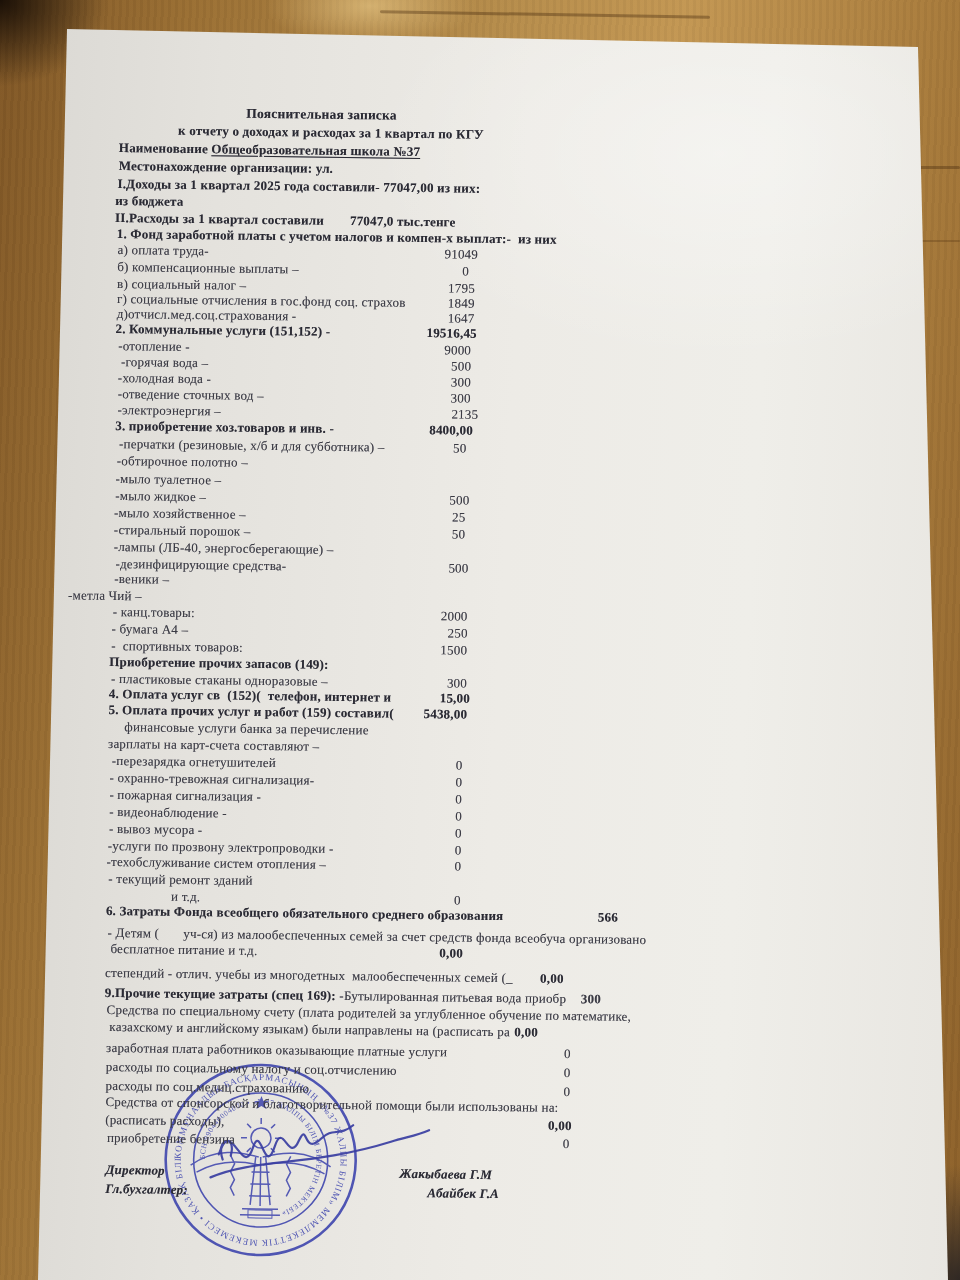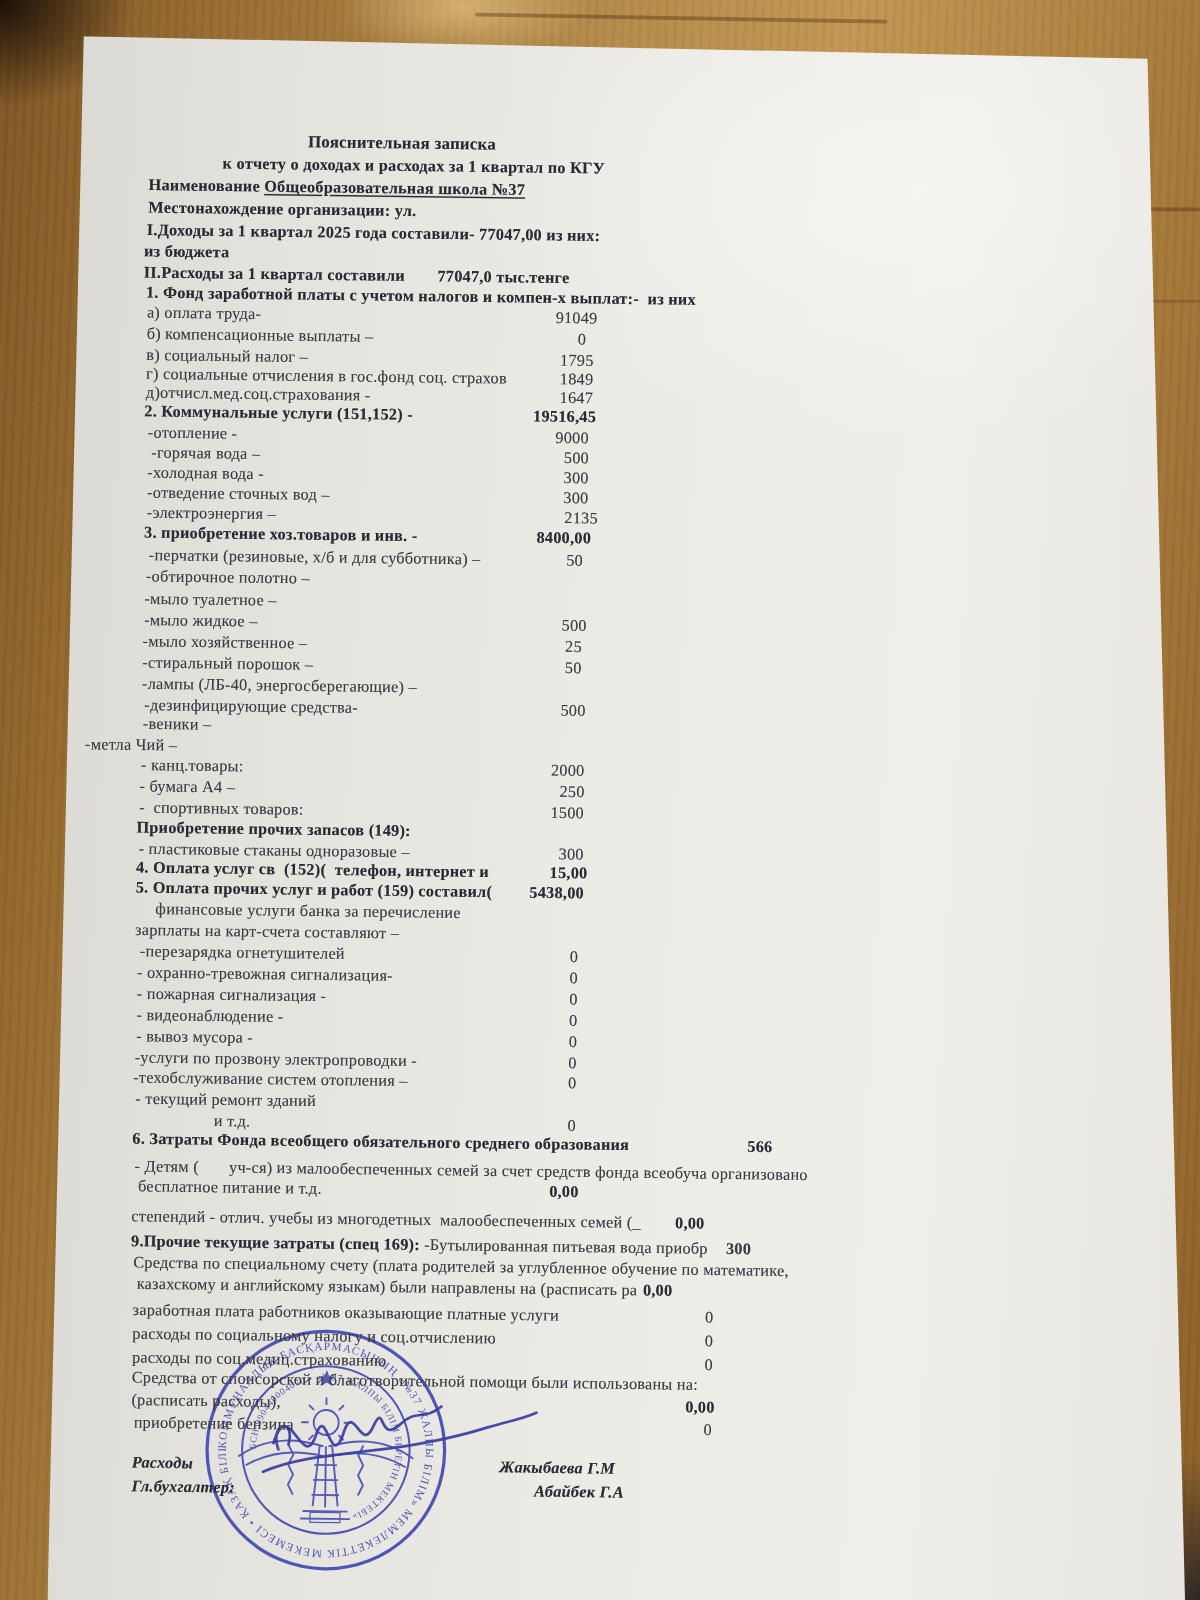--- a/index.html
+++ b/index.html
@@ -137,16 +137,16 @@
       <div class="line" style="top: 965px;"><span style="margin-left: 110px;">степендий - отлич. учебы из многодетных  малообеспеченных семей (_</span><span class="val b" style="left: 545px;">0,00</span></div>
       <div class="line b" style="top: 985px;"><span style="margin-left: 110px;">9.Прочие текущие затраты (спец 169):</span><span class="reg "> -Бутылированная питьевая вода приобр</span><span class="val" style="left: 586px;">300</span></div>
       <div class="line" style="top: 1002px;"><span style="margin-left: 112px;">Средства по специальному счету (плата родителей за углубленное обучение по математике,</span></div>
       <div class="line" style="top: 1019px;"><span style="margin-left: 115px;">казахскому и английскому языкам) были направлены на (расписать ра</span><span class="val b" style="left: 520px;">0,00</span></div>
       <div class="line" style="top: 1040px;"><span style="margin-left: 112px;">заработная плата работников оказывающие платные услуги</span><span class="val" style="left: 570px;">0</span></div>
       <div class="line" style="top: 1059px;"><span style="margin-left: 112px;">расходы по социальному налогу и соц.отчислению</span><span class="val" style="left: 570px;">0</span></div>
       <div class="line" style="top: 1078px;"><span style="margin-left: 112px;">расходы по соц.медиц.страхованию</span><span class="val" style="left: 570px;">0</span></div>
       <div class="line" style="top: 1094px;"><span style="margin-left: 112px;">Средства от спонсорской и благотворительной помощи были использованы на:</span></div>
       <div class="line" style="top: 1112px;"><span style="margin-left: 112px;">(расписать расходы),</span><span class="val b" style="left: 555px;">0,00</span></div>
       <div class="line" style="top: 1130px;"><span style="margin-left: 114px;">приобретение бензина</span><span class="val" style="left: 570px;">0</span></div>
-      <div class="line b i" style="top: 1162px;"><span style="margin-left: 113px;">Расходы</span><span class="val b i" style="left: 407px;">Жакыбаева Г.М</span></div>
+      <div class="line b i" style="top: 1162px;"><span style="margin-left: 113px;">Директор</span><span class="val b i" style="left: 407px;">Жакыбаева Г.М</span></div>
       <div class="line b i" style="top: 1181px;"><span style="margin-left: 113px;">Гл.бухгалтер:</span><span class="val b i" style="left: 407px; margin-left: 28px;">Абайбек Г.А</span></div>
     </div>
 </div>
 
 </body></html>

